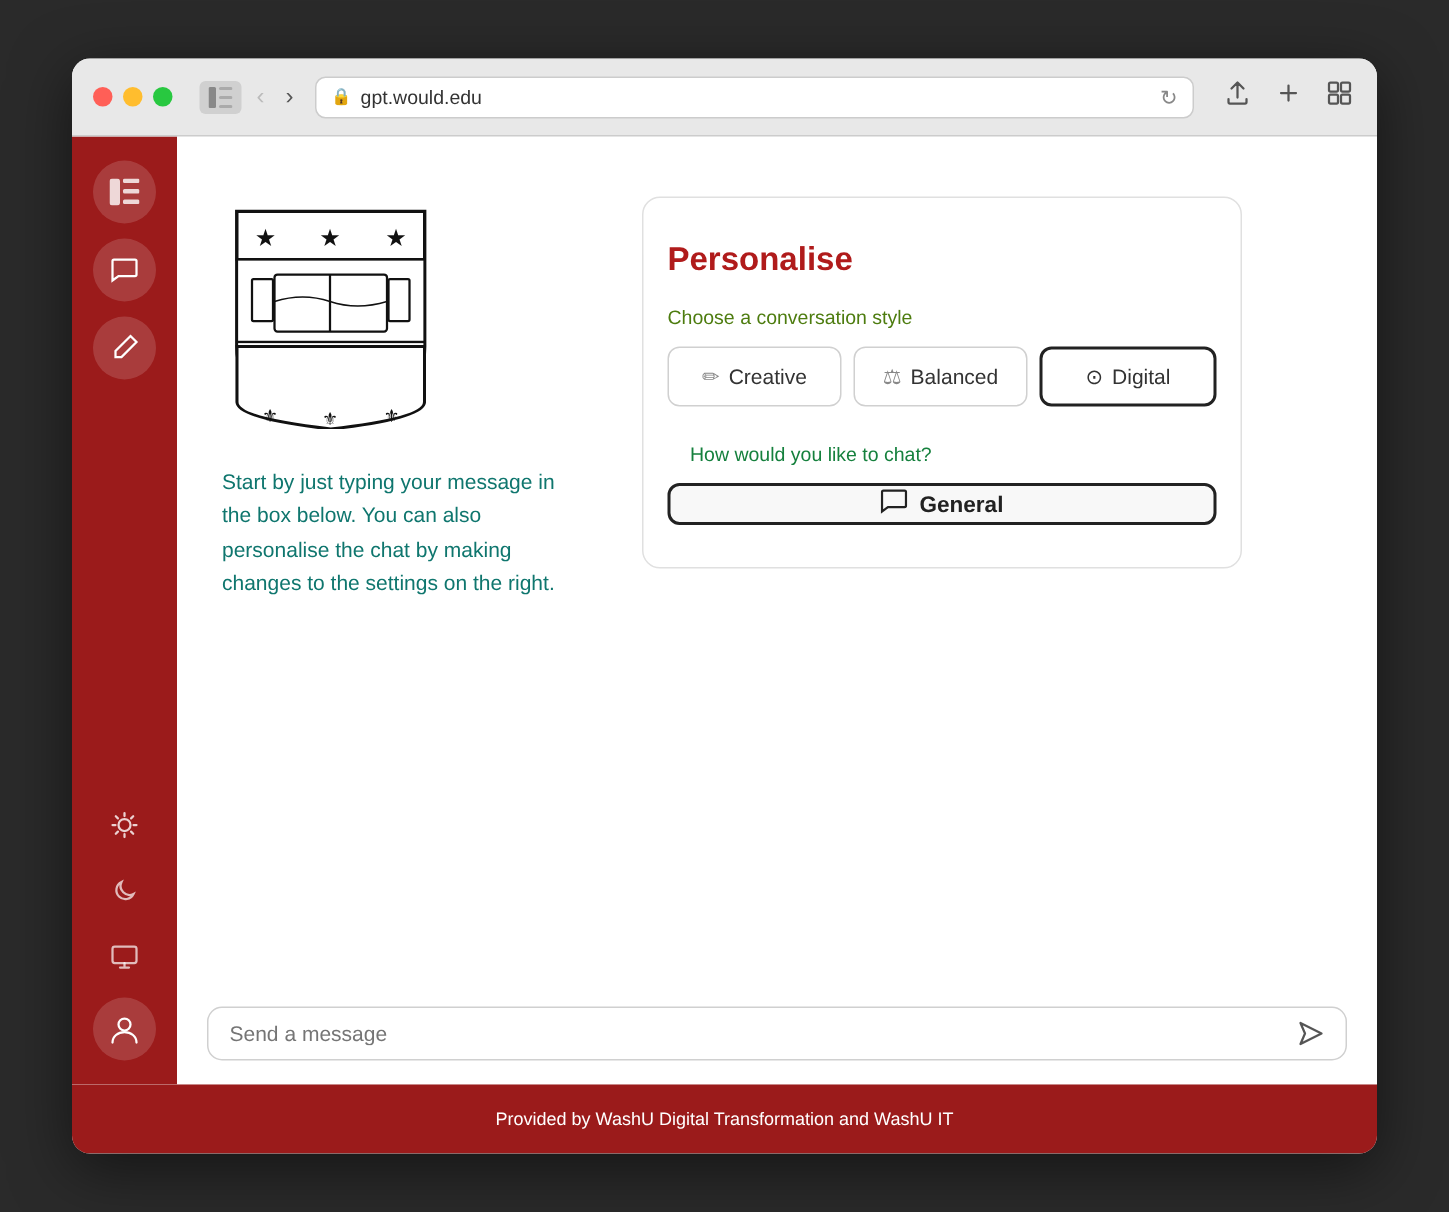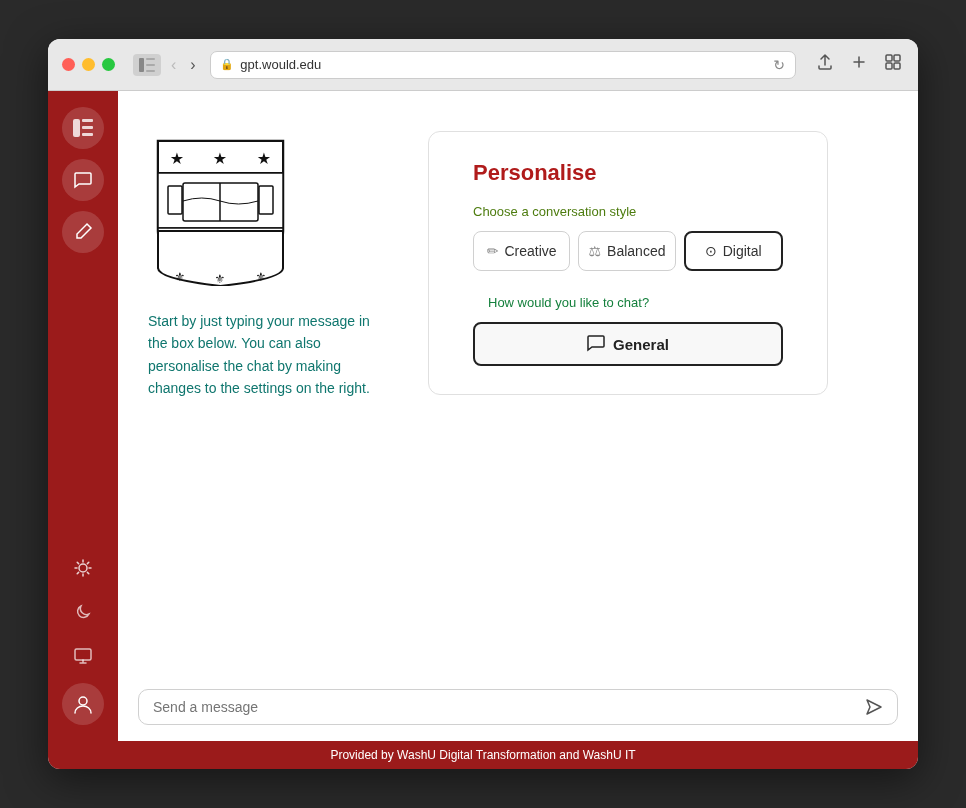--- a/index.html
+++ b/index.html
@@ -228,21 +228,21 @@
       color: #0f766e;
       line-height: 1.6;
     }
 
     
     .personalise-panel {
       flex: 1;
       background: white;
       border: 1px solid #e0e0e0;
       border-radius: 12px;
-      padding: 28px 44px;
+      padding: 28px 16px;
       max-width: 400px;
     }
 
     .personalise-title {
       font-size: 22px;
       font-weight: 600;
       color: #b01b1b;
       margin-bottom: 18px;
     }
 
@@ -285,21 +285,21 @@
       margin-left: 15px;
     }
 
     .chat-mode-buttons {
       display: flex;
       gap: 8px;
     }
 
     .mode-btn {
       flex: 1;
-      height: 44px;
+      height: 28px;
       border: 1px solid #d0d0d0;
       border-radius: 8px;
       background: white;
       display: flex;
       align-items: center;
       justify-content: center;
       gap: 8px;
       font-size: 15px;
       color: #222;
       cursor: pointer;
@@ -343,21 +343,21 @@
       color: #555;
       font-size: 18px;
       display: flex;
       align-items: center;
       justify-content: center;
     }
 
     
     .footer-bar {
       background: #9b1b1b;
-      height: 28px;
+      height: 46px;
       display: flex;
       align-items: center;
       justify-content: center;
       color: white;
       font-size: 12px;
       flex-shrink: 0;
     }
   </style>
 </head>
 <body>

